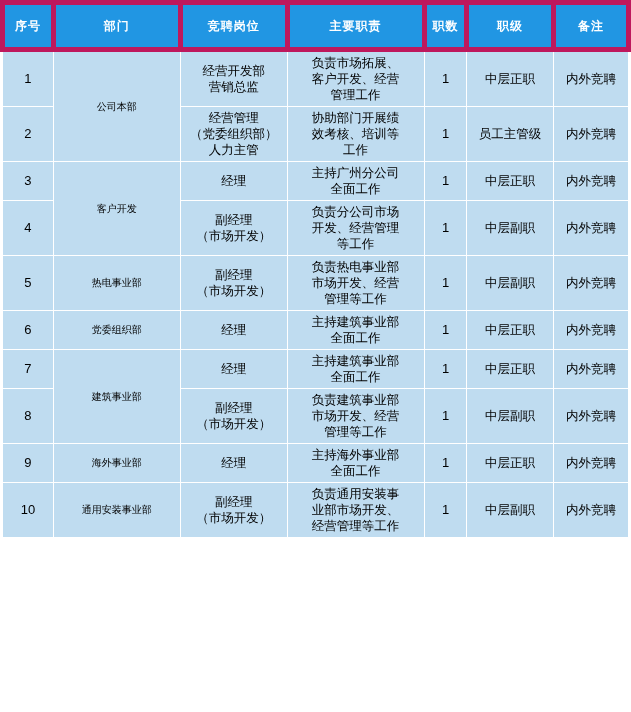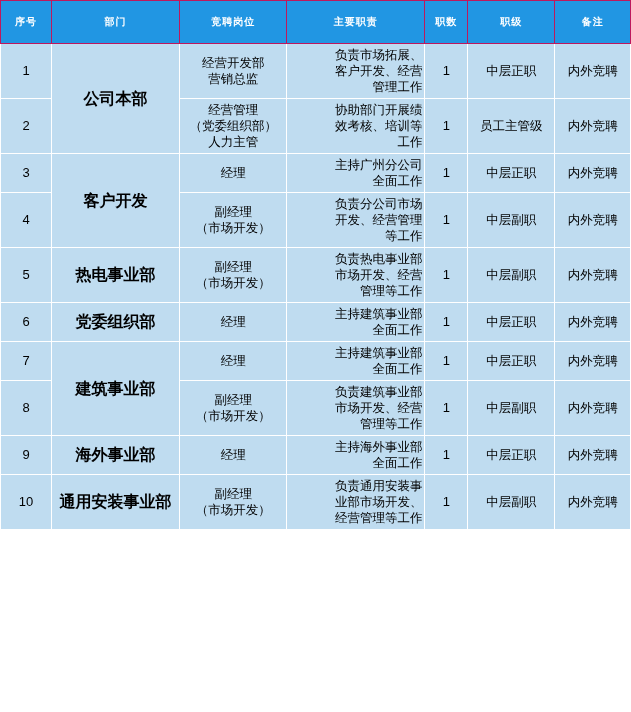--- a/index.html
+++ b/index.html
@@ -25,47 +25,46 @@
   table.recruit col.c1 { width: 125px; }
   table.recruit col.c2 { width: 105px; }
   table.recruit col.c3 { width: 135px; }
   table.recruit col.c4 { width: 42px; }
   table.recruit col.c5 { width: 85px; }
   table.recruit col.c6 { width: 74px; }
 
   table.recruit th {
     background: #2196e3;
     color: #ffffff;
-    font-size: 10px;
+    font-size: 12px;
     font-weight: bold;
-    border: 1px solid #be185d;
+    border: 5px solid #be185d;
     height: 40px;
     letter-spacing: 1px;
     text-align: center;
     vertical-align: middle;
   }
   table.recruit td {
     background: #bfdcf0;
     color: #000000;
     font-size: 12.5px;
     border: 1px solid #ffffff;
     text-align: center;
     vertical-align: middle;
     line-height: 16px;
     padding: 3px 2px;
   }
   table.recruit td.dept {
-    font-size: 16px;
-    font-weight: bold;
+    font-size: 10px;
   }
   table.recruit td.num {
     font-size: 13px;
   }
   table.recruit td.duty {
-    text-align: right;
+    text-align: center;
   }
   .cell-lines span {
     display: block;
   }
 </style>
 </head>
 <body>
 
 <div class="table-wrap">
   <table class="recruit">

